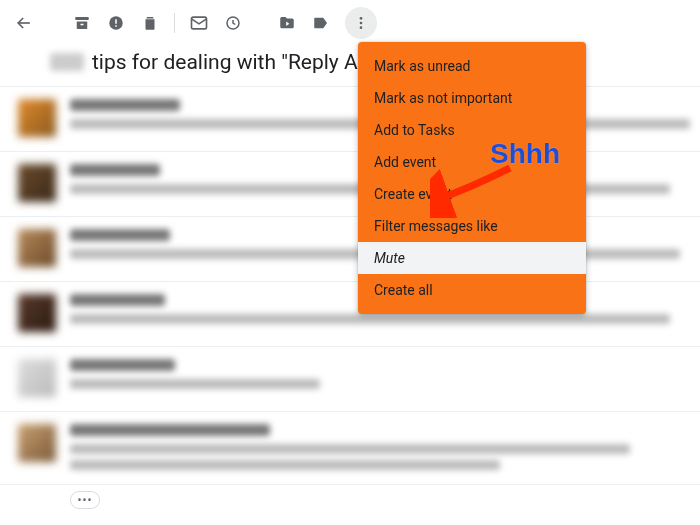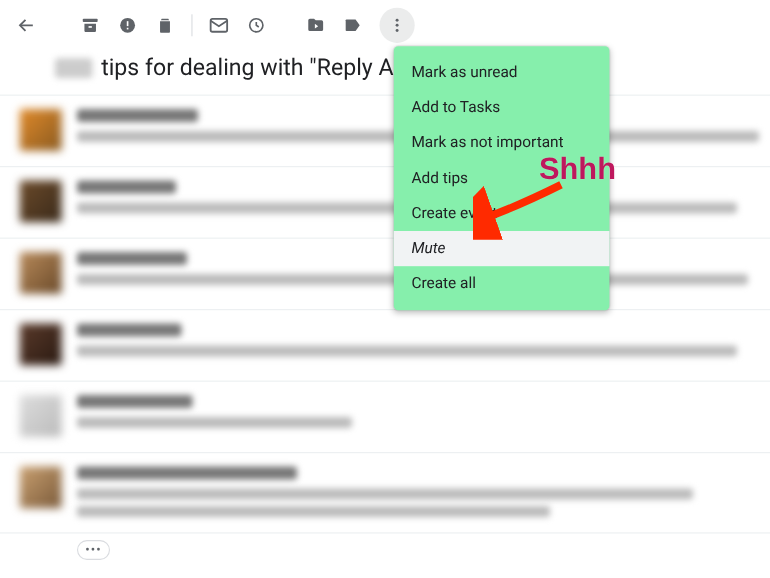--- a/index.html
+++ b/index.html
@@ -108,22 +108,22 @@
     margin: 6px 0 0 70px;
     color:#5f6368;
     font-size:12px;
     letter-spacing:1px;
   }
 
   .menu {
     position: absolute;
     left: 358px;
     top: 42px;
-    width: 196px;
-    background: #86efac;
+    width: 228px;
+    background: #f97316;
     border-radius: 4px;
     box-shadow: 0 2px 6px rgba(0,0,0,0.25), 0 0 0 1px rgba(0,0,0,0.05);
     padding: 8px 0;
     font-size: 14px;
     color: #202124;
     z-index: 5;
   }
   .menu-item {
     padding: 7px 16px;
     cursor: pointer;
@@ -138,21 +138,21 @@
     position: absolute;
     left: 430px;
     top: 138px;
     z-index: 10;
     pointer-events: none;
   }
   .annotation-text {
     position: absolute;
     left: 490px;
     top: 138px;
-    color: #be185d;
+    color: #1d4ed8;
     font-family: Arial, sans-serif;
     font-weight: 800;
     font-size: 28px;
     z-index: 11;
     pointer-events:none;
     text-shadow: 0 0 1px rgba(255,255,255,0.5);
   }
 </style>
 </head>
 <body>
@@ -269,24 +269,25 @@
         <div class="snippet" style="width: 560px;"></div>
         <div class="snippet2" style="width: 430px;"></div>
       </div>
     </div>
   </div>
 
 <div class="dots-pill">•••</div>
 
 <div class="menu">
     <div class="menu-item">Mark as unread</div>
+    <div class="menu-item">Mark as not important</div>
     <div class="menu-item">Add to Tasks</div>
-    <div class="menu-item">Mark as not important</div>
-    <div class="menu-item">Add tips</div>
+    <div class="menu-item">Add event</div>
     <div class="menu-item">Create event</div>
+    <div class="menu-item">Filter messages like</div>
     <div class="menu-item hover">Mute</div>
     <div class="menu-item">Create all</div>
   </div>
 
 <svg class="annotation" width="100" height="80" viewBox="0 0 100 80">
   <defs>
     <marker id="ah" markerWidth="8" markerHeight="8" refX="2" refY="4" orient="auto">
       <path d="M0,0 L8,4 L0,8 Z" fill="#ff2a00"></path>
     </marker>
   </defs>

